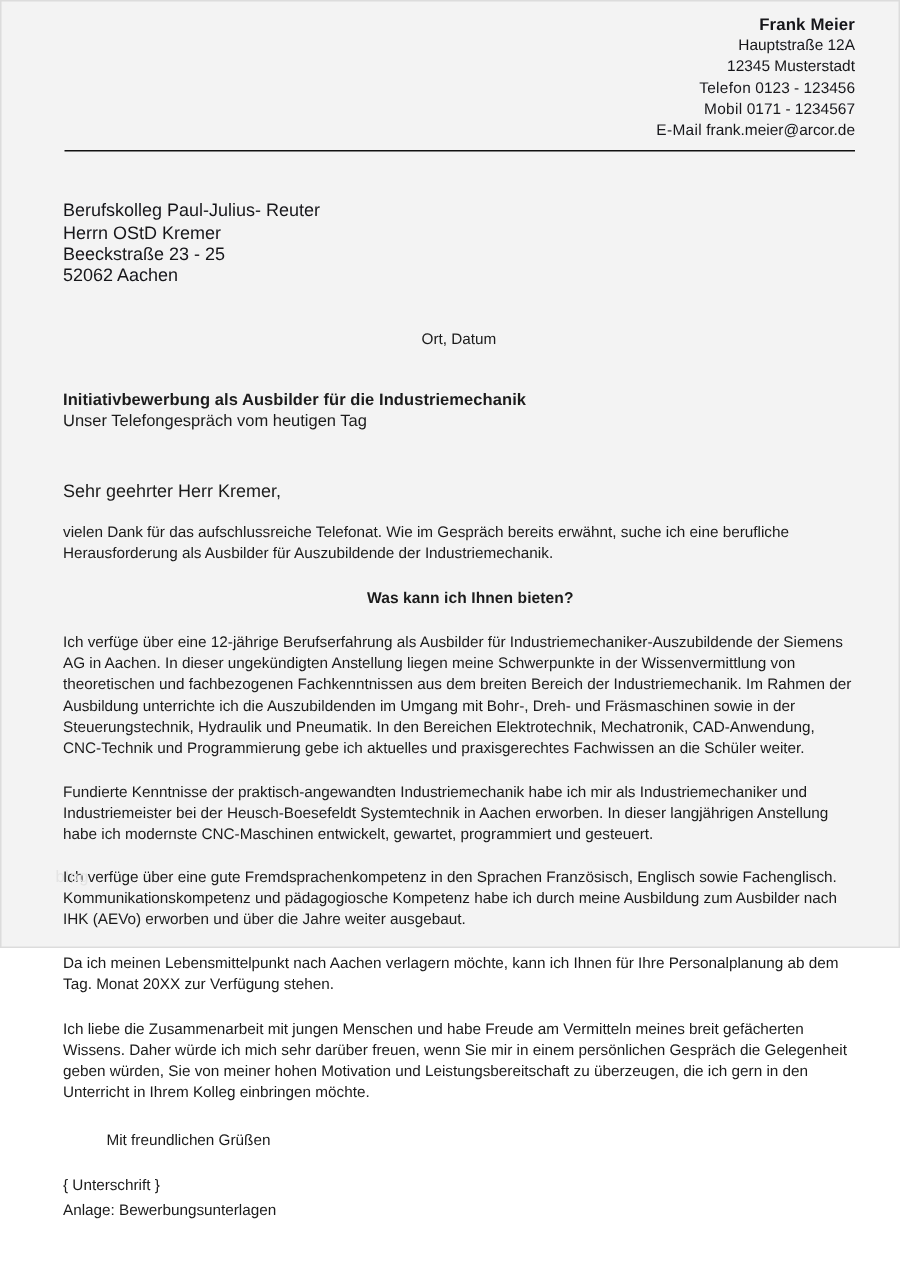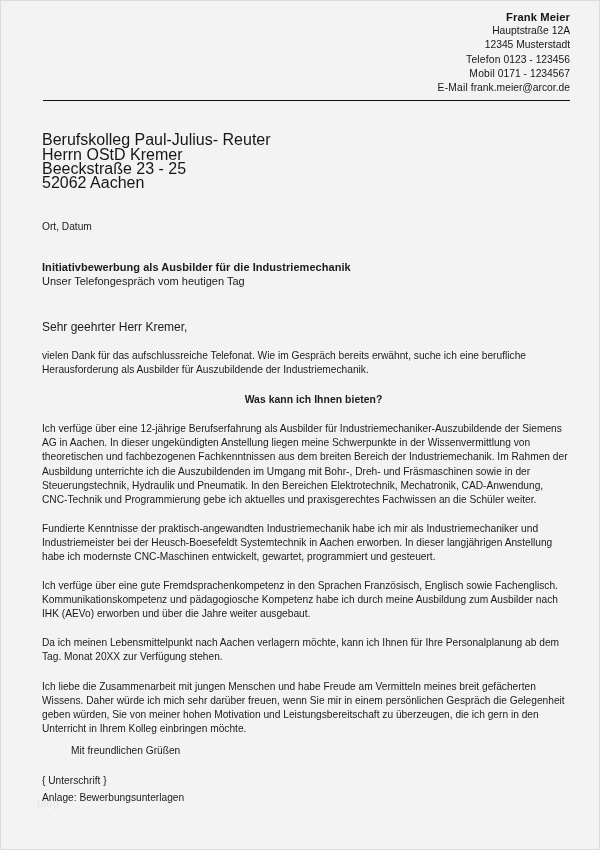--- a/index.html
+++ b/index.html
@@ -11,21 +11,21 @@
     width: 600px;
     height: 850px;
     background: #ffffff;
     font-family: "Liberation Sans", sans-serif;
     overflow: hidden;
   }
   .page {
     position: relative;
     box-sizing: border-box;
     width: 600px;
-    height: 850px;
+    height: 632px;
     background: #f3f3f3;
     border: 1px solid #dcdcdc;
     padding: 9px 14px 0 41px;
     color: #1b1b1b;
   }
 
   
   .sender {
     text-align: right;
     padding-right: 15px;
@@ -42,29 +42,29 @@
 
   .rule {
     margin: 5px 15px 0 1px;
     height: 0;
     border-top: 1.6px solid #111111;
   }
 
   
   .recipient {
     margin-top: 32px;
-    font-size: 16px;
+    font-size: 12px;
     line-height: 14.4px;
     color: #16161a;
   }
 
   
   .placedate {
     margin-top: 30px;
-    text-align: left;
+    text-align: center;
     padding-right: 15px;
     font-size: 10.2px;
   }
 
   
   .subject {
     margin-top: 28px;
     font-size: 11px;
     line-height: 14.6px;
   }
@@ -88,21 +88,21 @@
   h2.q {
     margin: 16px 0 0 0;
     font-size: 10.4px;
     font-weight: bold;
     line-height: 14px;
     letter-spacing: .05px;
     text-align: center;
   }
 
   .closing {
-    margin-top: 9px;
+    margin-top: 19px;
     font-size: 10.2px;
     padding-left: 29px;
   }
   .signature {
     margin-top: 19px;
     font-size: 10.2px;
   }
 
   .enclosure-row {
     margin-top: 6px;

